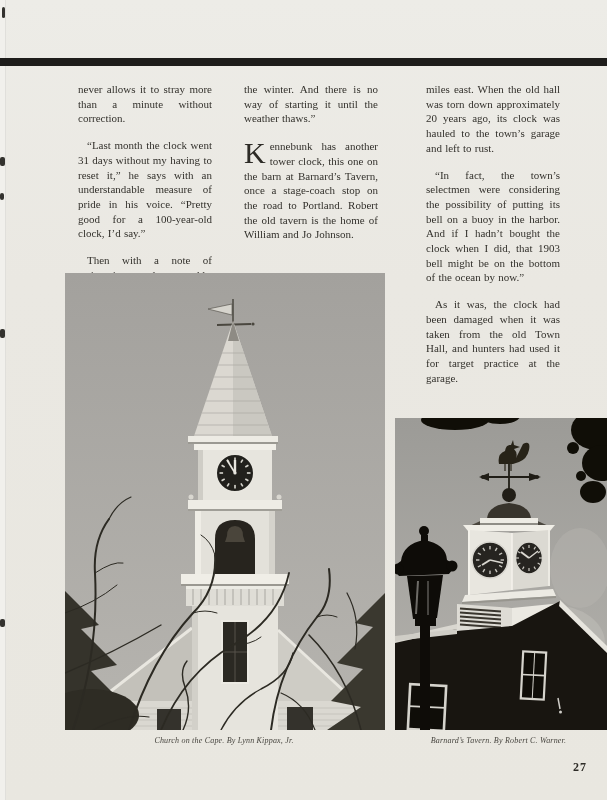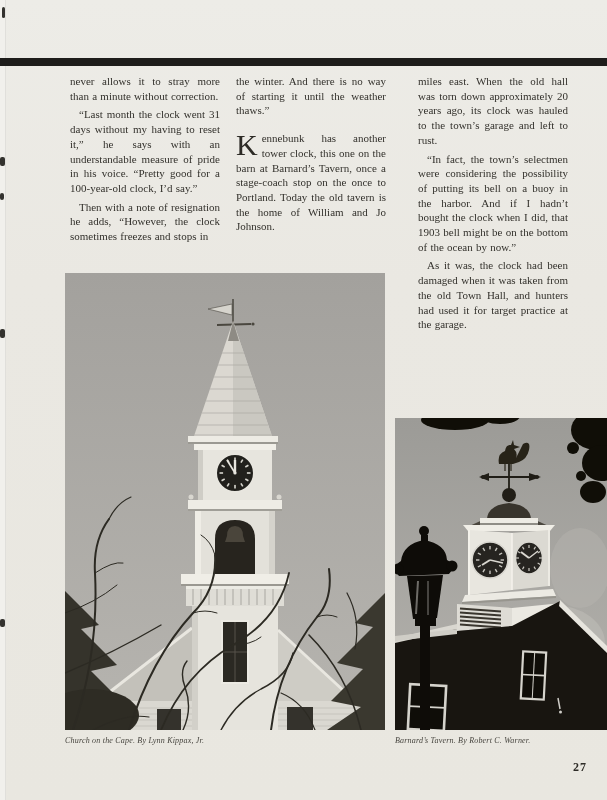--- a/index.html
+++ b/index.html
@@ -10,29 +10,29 @@
   }
   
   #page-edge{position:absolute;left:0;top:0;width:5px;height:800px;background:#f1f0ec;border-right:1px solid rgba(0,0,0,0.07);}
   .speck{position:absolute;background:#33322e;border-radius:2px;}
   
   #top-rule{position:absolute;left:0;top:58px;width:607px;height:8px;background:#1e1d1b;}
   
   .col{position:absolute;top:70px;width:158px;font-size:11px;line-height:14.7px;
        color:#33312c;text-align:justify;word-spacing:0.5px;}
   #col1{left:66px;} #col2{left:232px;} #col3{left:414px;}
-  .para{margin:4px;}
+  .para{margin:12px;}
   .ind{text-indent:9px;}
   .dc-para{margin-top:13px;}
   .dropcap{float:left;font-size:30px;line-height:24px;padding:2px 4px 0 0;color:#2d2b26;}
   
   .photo{position:absolute;display:block;}
   #photo-left{left:65px;top:273px;width:320px;height:457px;}
   #photo-right{left:395px;top:418px;width:212px;height:312px;}
-  .caption{position:absolute;top:736px;font-size:8px;font-style:italic;color:#45433d;text-align:left;letter-spacing:0.2px;}
+  .caption{position:absolute;top:736px;font-size:8px;font-style:italic;color:#45433d;text-align:center;letter-spacing:0.2px;}
   #caption-left{left:65px;width:318px;}
   #caption-right{left:395px;width:207px;}
   #page-number{position:absolute;left:560px;top:760px;width:40px;text-align:center;
     font-size:12px;font-weight:600;color:#2e2c27;letter-spacing:1px;}
 </style>
 </head>
 <body>
 
 <div id="page">
 
@@ -46,21 +46,21 @@
   <div id="top-rule"></div>
 
   <div class="col" id="col1">
     <p class="para">never allows it to stray more than a minute without correction.</p>
     <p class="para ind">“Last month the clock went 31 days without my having to reset it,” he says with an understandable measure of pride in his voice. “Pretty good for a 100-year-old clock, I’d say.”</p>
     <p class="para ind">Then with a note of resignation he adds, “However, the clock sometimes freezes and stops in</p>
   </div>
 
   <div class="col" id="col2">
     <p class="para">the winter. And there is no way of starting it until the weather thaws.”</p>
-    <p class="para dc-para"><span class="dropcap">K</span><span>ennebunk has another tower clock, this one on the barn at Barnard’s Tavern, once a stage-coach stop on the once to Portland. Today the old tavern is the home of William and Jo Johnson.</span></p>
+    <p class="para dc-para"><span class="dropcap">K</span><span>ennebunk has another tower clock, this one on the barn at Barnard’s Tavern, once a stage-coach stop on the road to Portland. Robert the old tavern is the home of William and Jo Johnson.</span></p>
   </div>
 
   <div class="col" id="col3">
     <p class="para">miles east. When the old hall was torn down approximately 20 years ago, its clock was hauled to the town’s garage and left to rust.</p>
     <p class="para ind">“In fact, the town’s selectmen were considering the possibility of putting its bell on a buoy in the harbor. And if I hadn’t bought the clock when I did, that 1903 bell might be on the bottom of the ocean by now.”</p>
     <p class="para ind">As it was, the clock had been damaged when it was taken from the old Town Hall, and hunters had used it for target practice at the garage.</p>
   </div>
 
   <svg id="photo-left" class="photo" viewBox="0 0 320 457" aria-hidden="true">
     <defs>

